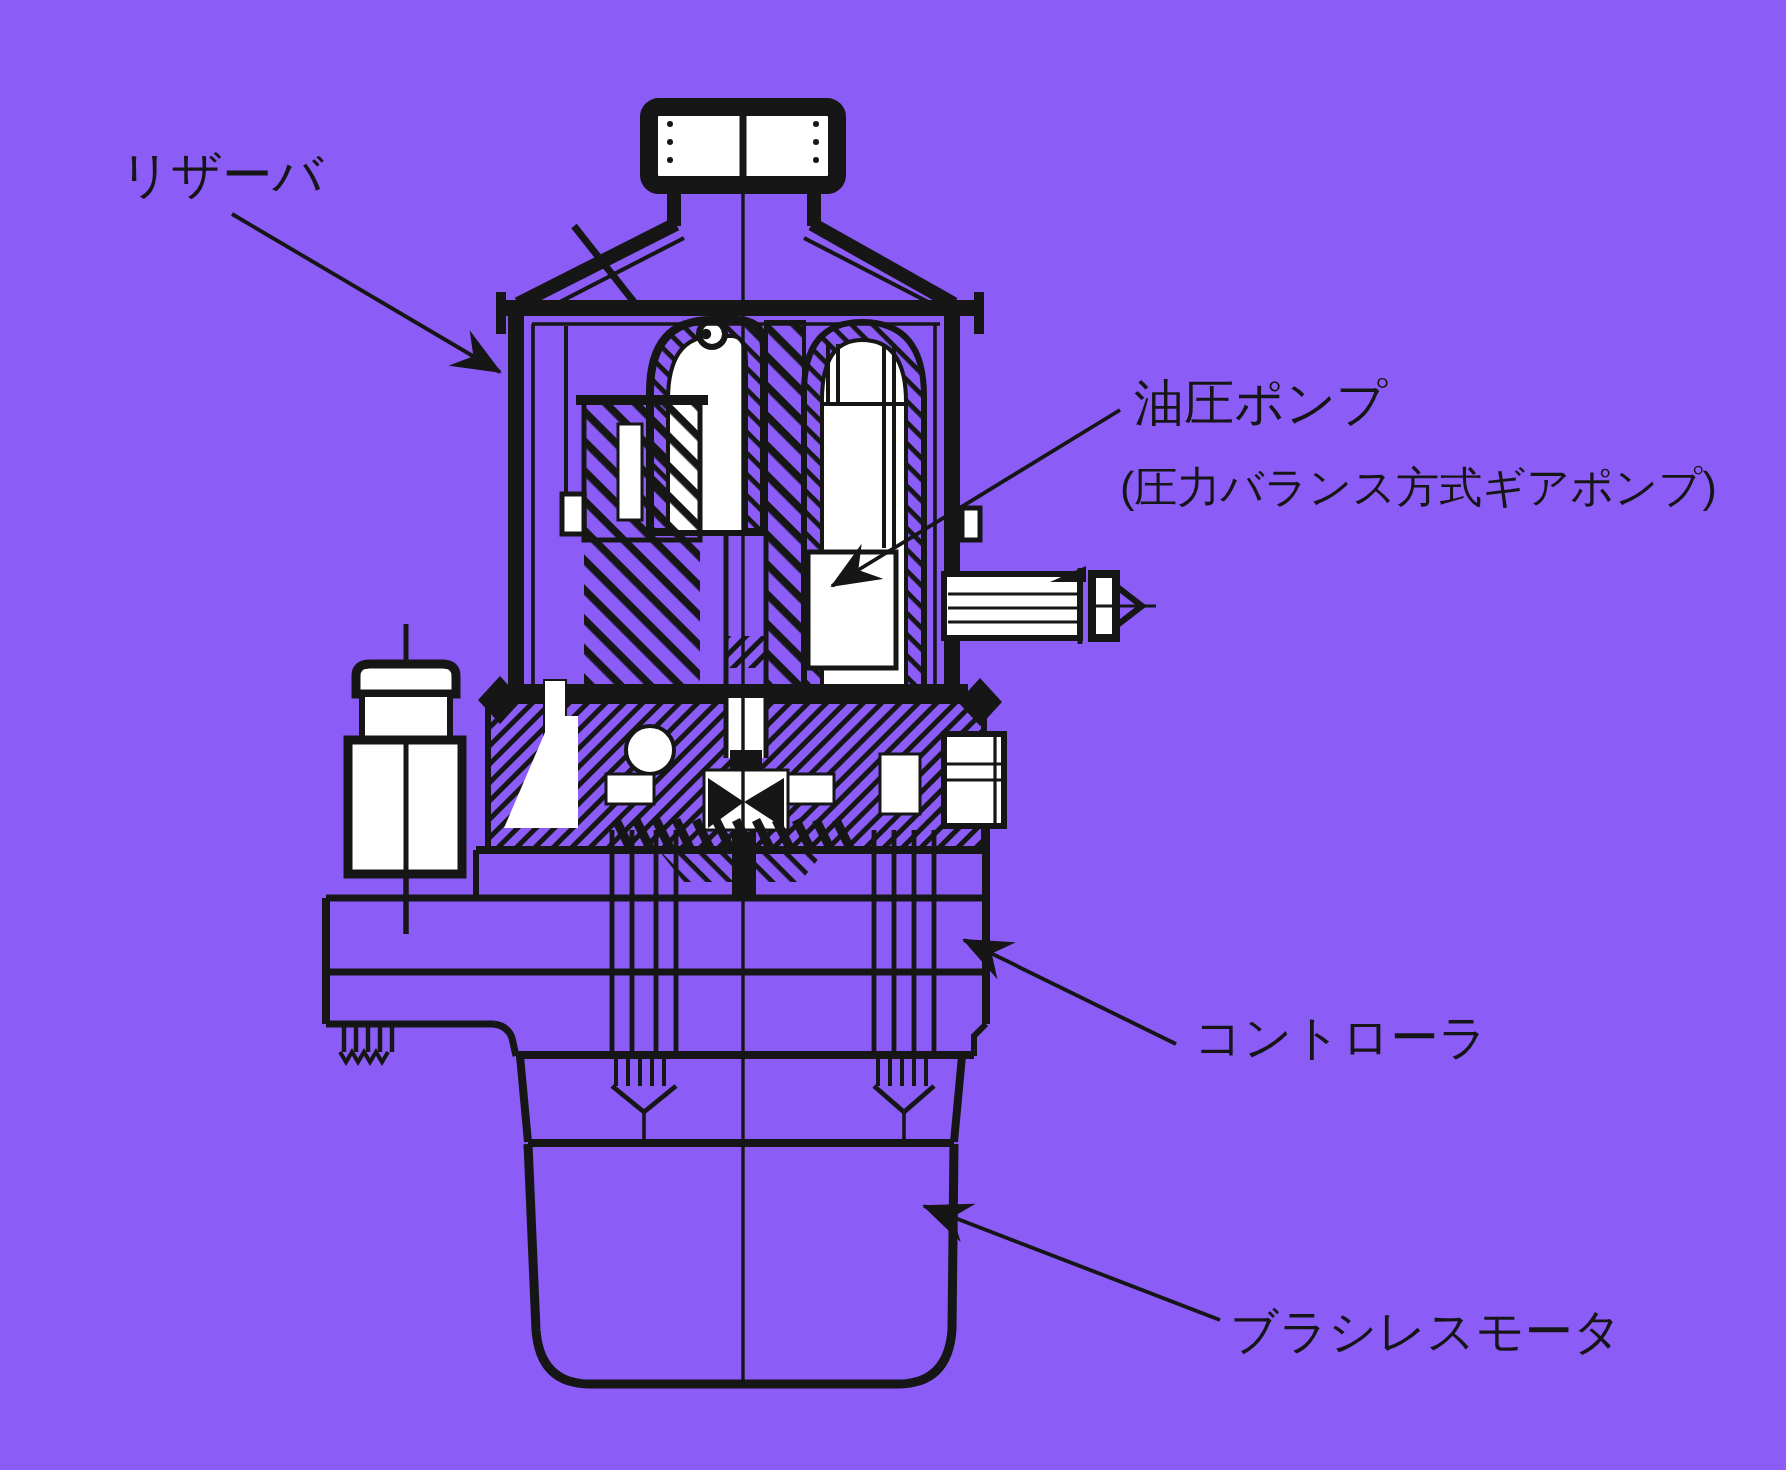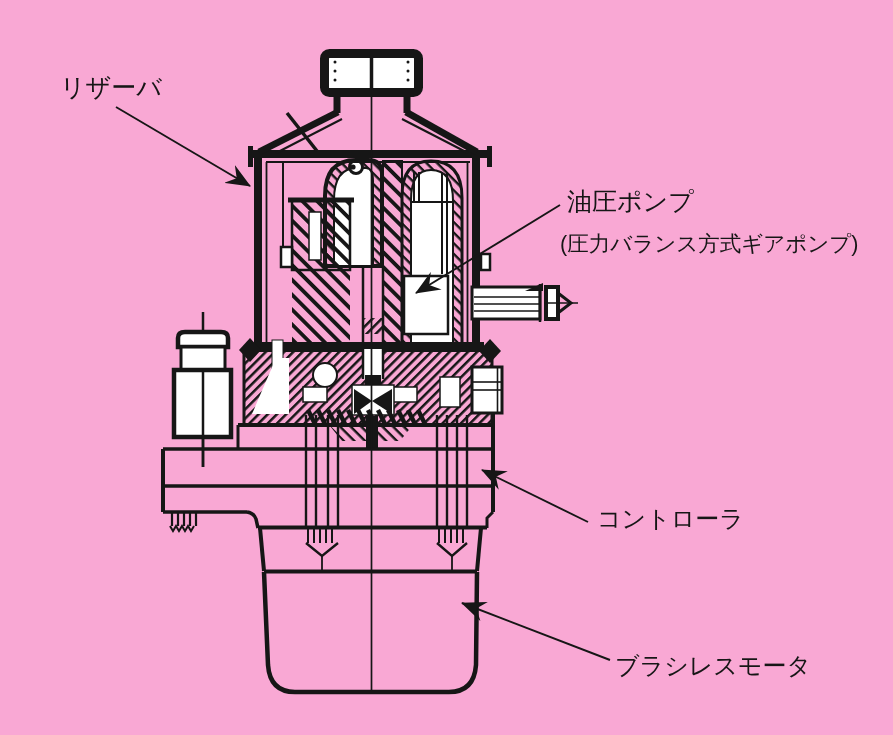--- a/index.html
+++ b/index.html
@@ -1,17 +1,17 @@
 <!DOCTYPE html>
 <html><head>
 <meta charset="utf-8">
 <style>
   html,body{margin:0;padding:0;background:#ffffff;}
   .stage{
-    position:relative;width:893px;height:735px;background:#f9a8d4;overflow:hidden;
+    position:relative;width:893px;height:735px;background:#8b5cf6;overflow:hidden;
     font-family:"Liberation Sans","DejaVu Sans",sans-serif;
   }
   svg{display:block;}
   svg text{
     font-family:"Liberation Sans","DejaVu Sans",sans-serif;
     fill:#161616;
   }
   .ink{stroke:#161616;}
 </style>
 </head>

